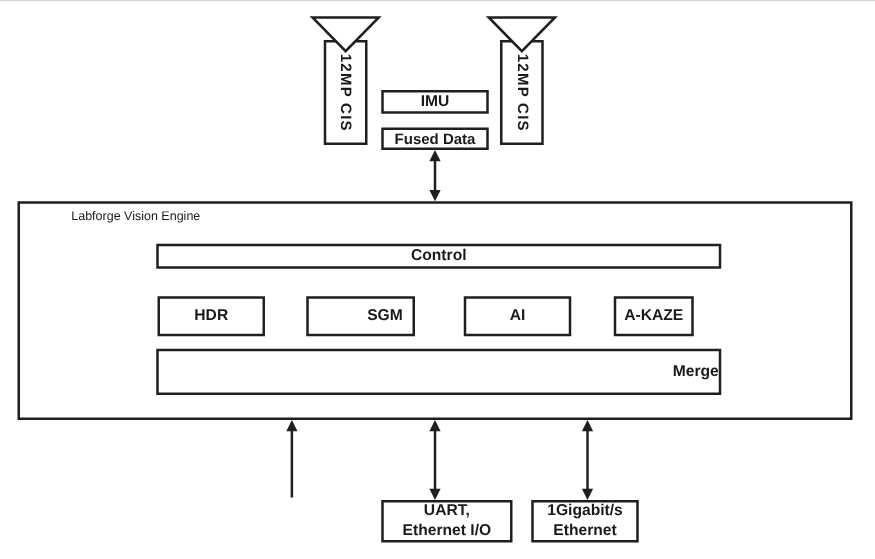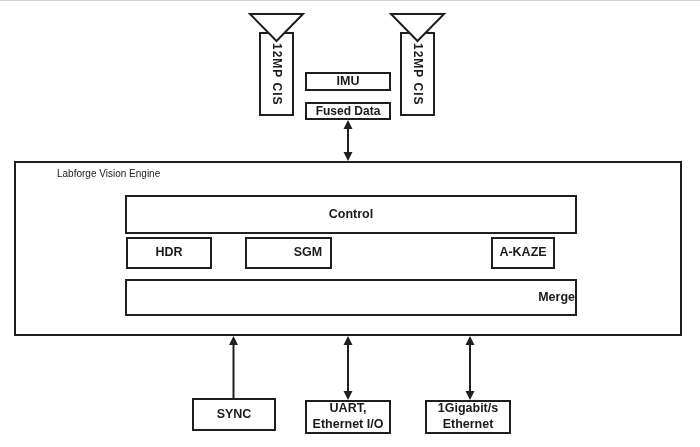--- a/index.html
+++ b/index.html
@@ -67,31 +67,31 @@
   }
   .engine-title {
     position: absolute;
     left: 13px; top: 5px;
     font-size: 10px;
     font-weight: 400;
     white-space: nowrap;
     margin-left: 28px;
   }
   
-  .control-box { left: 109px; top: 32px;  width: 452px; height: 39px; }
+  .control-box { left: 109px; top: 32px;  width: 452px; height: 20px; }
   .module-box  { top: 74px; height: 32px; }
   .hdr-box    { left: 110px; width: 86px; }
   .sgm-box    { left: 229px; width: 87px; padding-left: 39px; }
   .ai-box     { left: 355px; width: 86px; }
   .akaze-box  { left: 475px; width: 64px; }
   .merge-box  { left: 109px; top: 116px; width: 452px; height: 37px; justify-content: flex-end; }
 
   
   .sync-box { left: 192px; top: 397px; width: 84px; height: 33px; }
-  .uart-box { left: 305px; top: 399px; width: 86px; height: 34px; }
+  .uart-box { left: 305px; top: 399px; width: 105px; height: 34px; }
   .eth-box  { left: 425px; top: 399px; width: 86px; height: 34px; }
 
   .overlay {
     position: absolute;
     left: 0; top: 0;
     width: 700px; height: 447px;
     pointer-events: none;
     z-index: 5;
   }
   .lens { fill: #ffffff; stroke: var(--line, #1f1f1f); stroke-width: 2; stroke-linejoin: miter; }
@@ -123,32 +123,32 @@
     <div class="box control-box">
       <span>Control</span>
     </div>
 
     <div class="box module-box hdr-box">
       <span>HDR</span>
     </div>
     <div class="box module-box sgm-box">
       <span>SGM</span>
     </div>
+    <div class="box module-box ai-box">
+      <span>AI</span>
+    </div>
     <div class="box module-box akaze-box">
       <span>A-KAZE</span>
     </div>
 
     <div class="box merge-box">
       <span>Merge</span>
     </div>
   </div>
 
-  <div class="box sync-box">
-    <span>SYNC</span>
-  </div>
   <div class="box uart-box">
     <span class="two-line">
       <span>UART,</span><br>
       <span>Ethernet I/O</span>
     </span>
   </div>
   <div class="box eth-box">
     <span class="two-line">
       <span>1Gigabit/s</span><br>
       <span>Ethernet</span>

